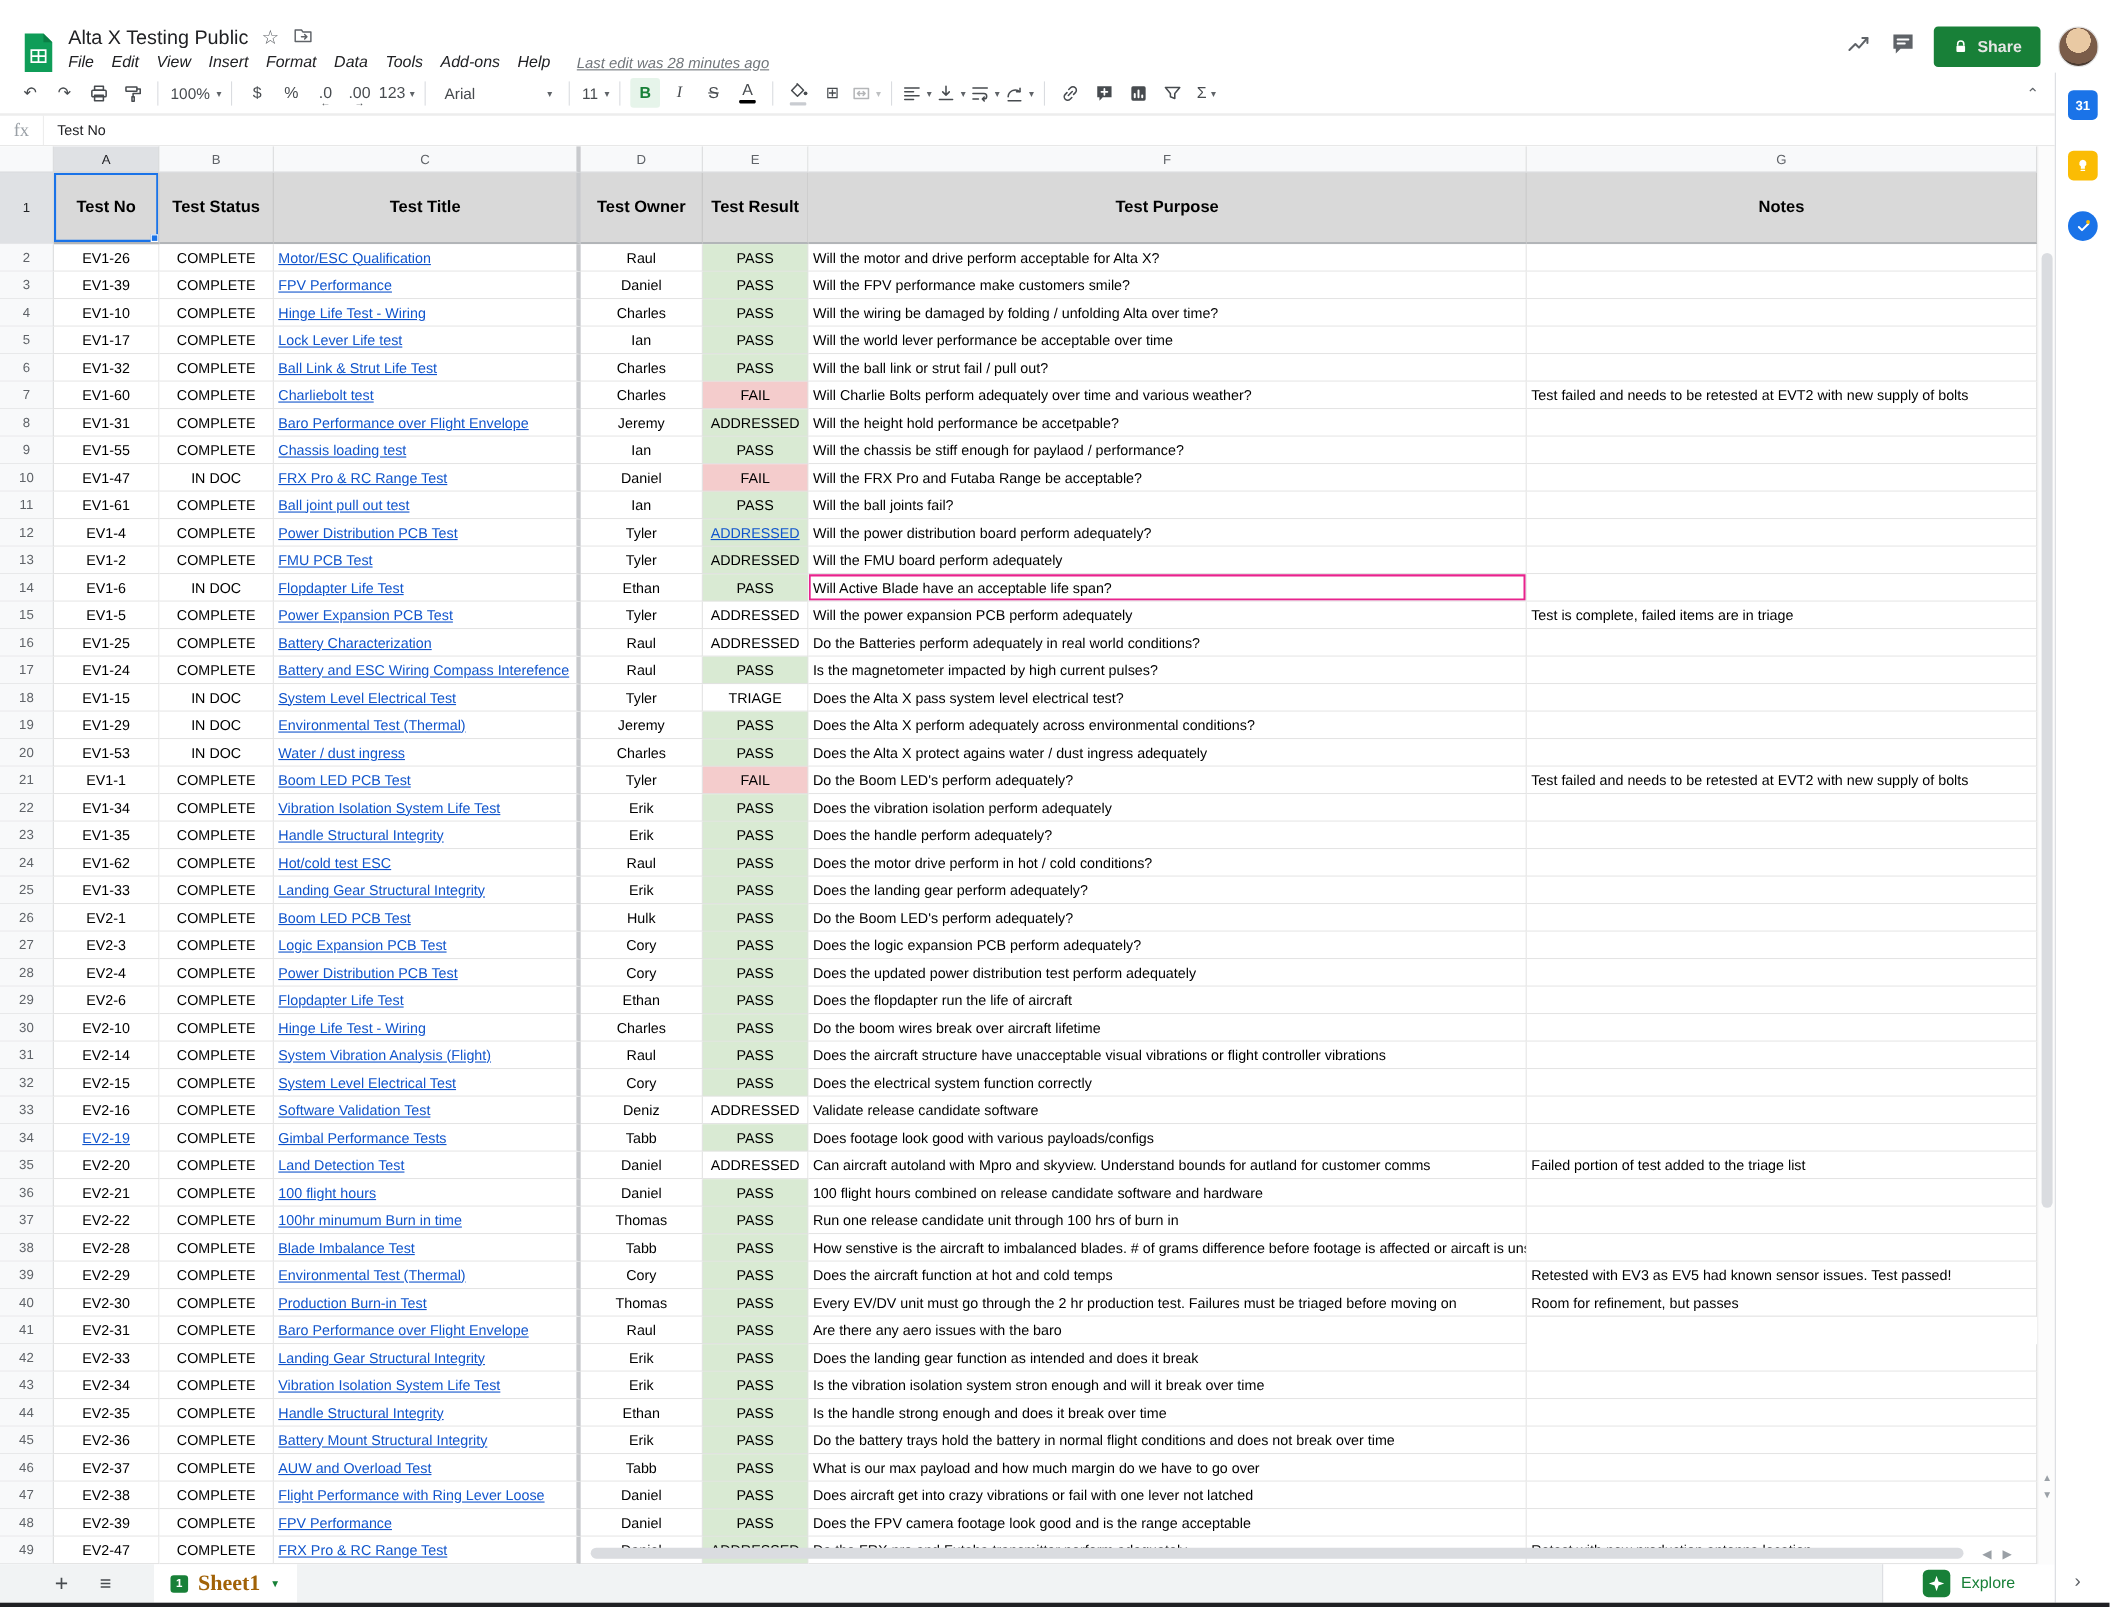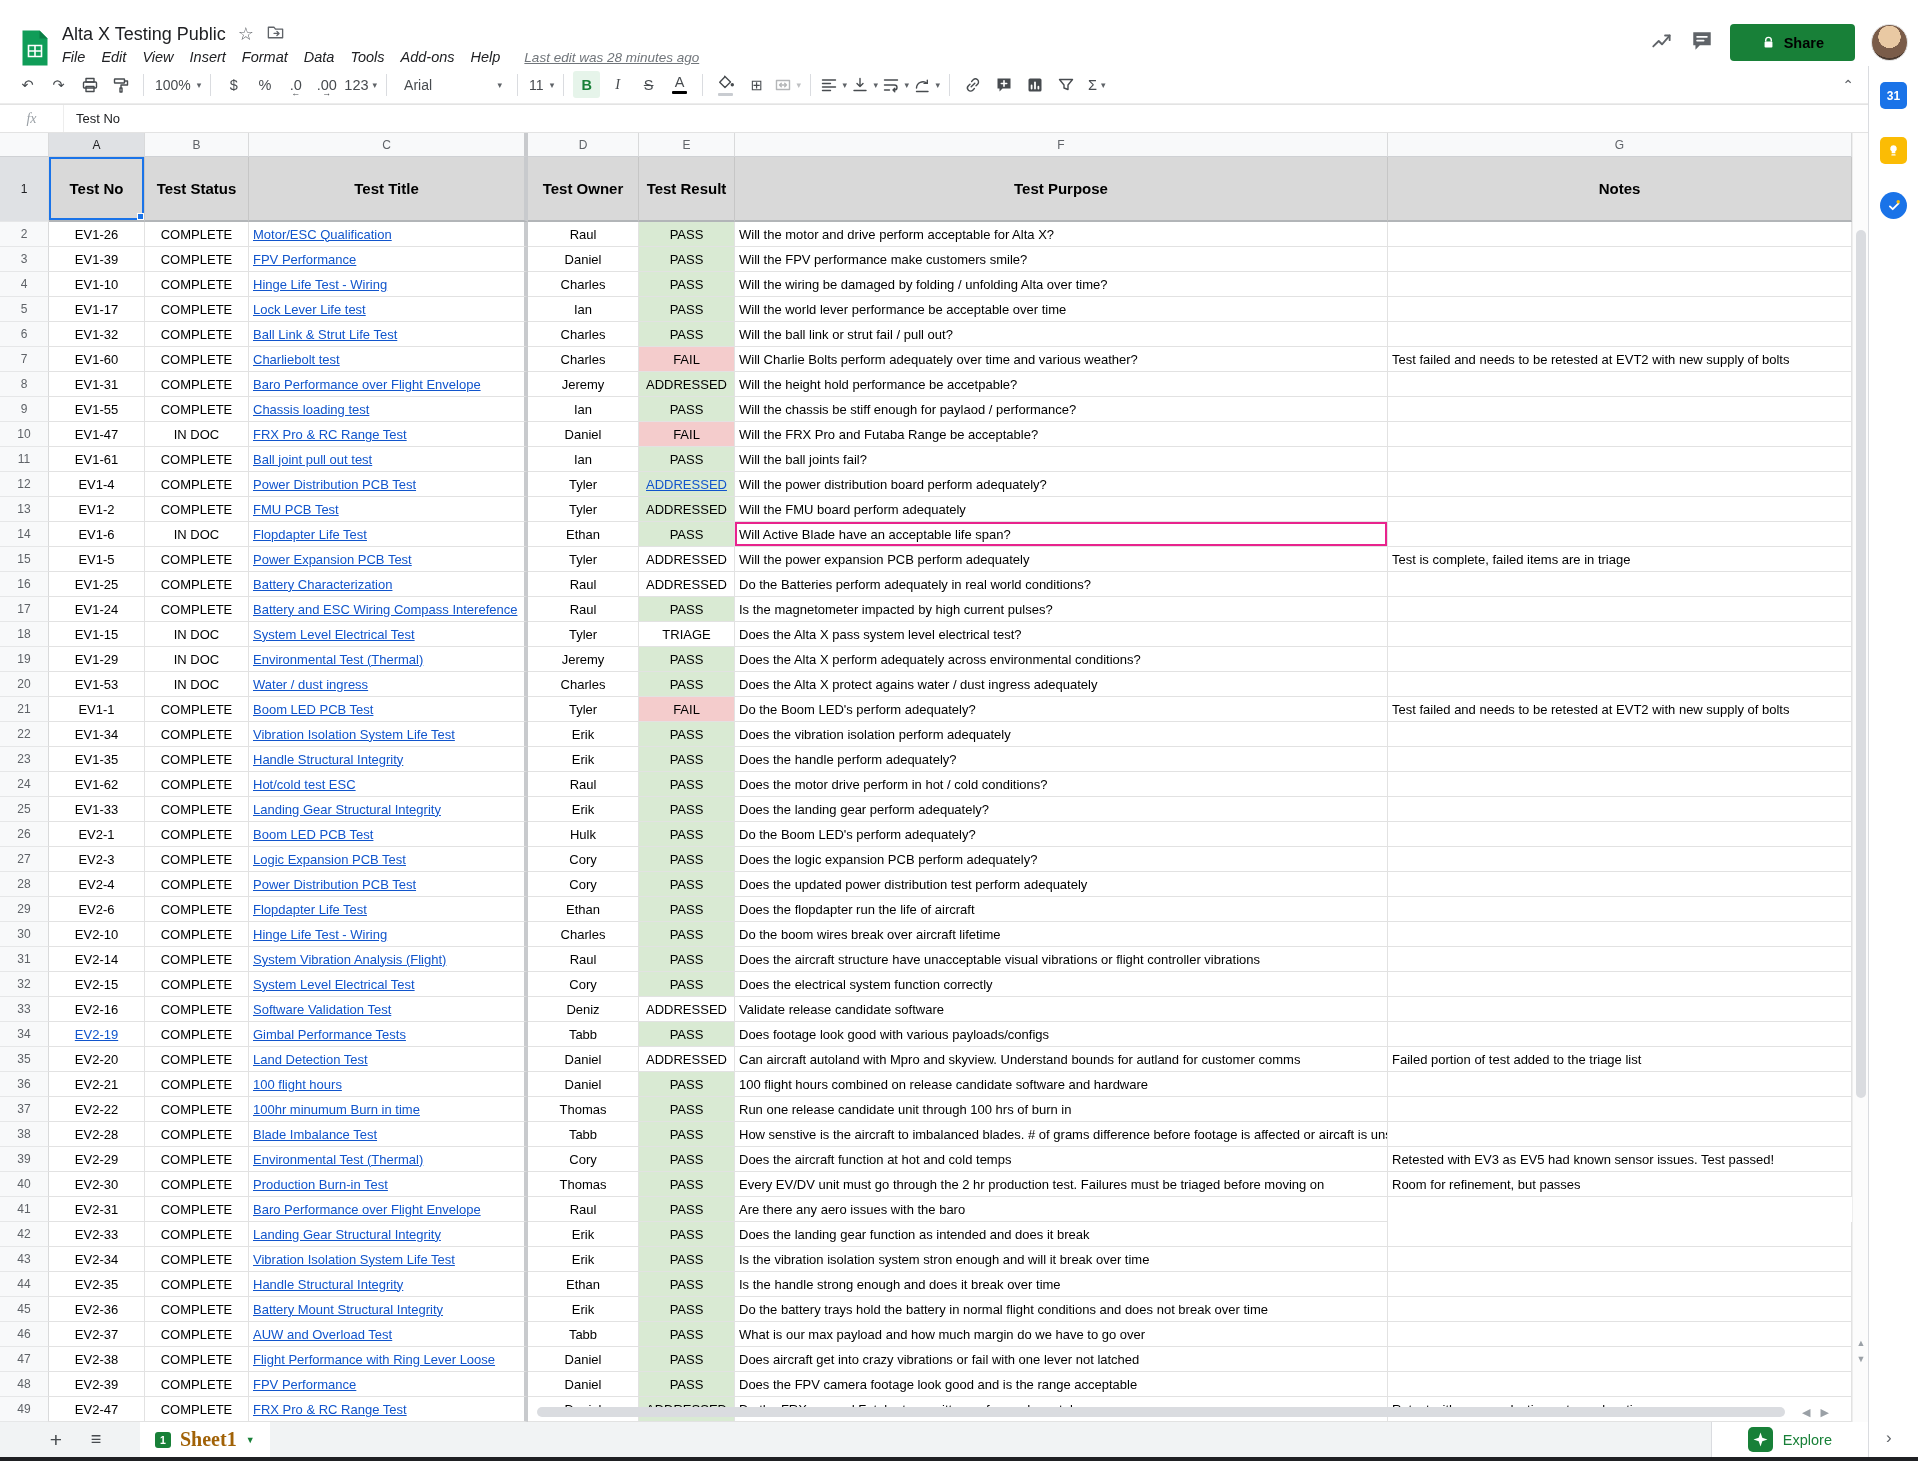--- a/index.html
+++ b/index.html
@@ -10,22 +10,22 @@
   .logo{position:absolute;left:21px;top:13px;width:28px;height:38px;}
   .title-wrap{position:absolute;left:62px;top:5px;display:flex;align-items:center;gap:12px;height:26px;}
   .doc-title{font-size:18px;color:#202124;}
   .top-ico{color:#5f6368;font-size:18px;line-height:1;}
   .top-ico svg{width:19px;height:19px;stroke:#5f6368;fill:none;stroke-width:1.4;stroke-linecap:round;stroke-linejoin:round;}
   .menubar{position:absolute;left:54px;top:29px;display:flex;align-items:center;font-style:italic;}
   .menu-item{font-size:14.5px;color:#202124;padding:4px 8px;border-radius:3px;}
   .last-edit{font-size:13.5px;color:#70757a;text-decoration:underline;margin-left:16px;}
   .topbar-right{position:absolute;right:10px;top:8px;display:flex;align-items:center;gap:16px;}
   .tb-btn svg{width:24px;height:24px;stroke:#5f6368;fill:none;stroke-width:1.7;stroke-linecap:round;stroke-linejoin:round;}
-  .share-btn{display:flex;align-items:center;gap:8px;background:#188038;color:#000000;height:37px;
-             padding:0 31px;border-radius:4px;font-size:14.5px;font-weight:bold;}
+  .share-btn{display:flex;align-items:center;gap:8px;background:#188038;color:#e5e5e5;height:37px;
+             padding:0 17px;border-radius:4px;font-size:14.5px;font-weight:bold;}
   .share-btn svg{width:15px;height:15px;}
   .avatar{width:35px;height:35px;border-radius:50%;border:1px solid #e0e0e0;
           background:radial-gradient(circle at 50% 34%,#e9c9a3 0 38%,#7a5c49 39% 72%,#4a3a30 73% 100%);}
   
   .toolbar{position:absolute;top:66px;left:0;width:1868px;height:38px;display:flex;align-items:center;
            padding-left:12px;box-sizing:border-box;border-bottom:1px solid #ececec;background:#fff;}
   .t-item{height:27px;min-width:27px;display:flex;align-items:center;justify-content:center;
           margin:0 2px;border-radius:3px;color:#474b4f;font-size:14.5px;position:relative;}
   .t-item svg{width:18px;height:18px;stroke:#474b4f;fill:none;stroke-width:1.4;stroke-linecap:round;stroke-linejoin:round;}
   .t-glyph{font-size:14.5px;}
@@ -38,21 +38,21 @@
   .caret{font-size:9px;color:#5f6368;margin-left:4px;}
   .stack{display:flex;flex-direction:column;align-items:center;line-height:1;gap:2px;}
   .underbar{width:15px;height:3px;border-radius:1px;}
   .sub-arrow{position:absolute;bottom:0;font-size:9px;color:#474b4f;line-height:1;}
   .collapse-btn{position:absolute;left:1836px;top:73px;width:24px;height:24px;color:#5f6368;font-size:14px;
                 display:flex;align-items:center;justify-content:center;}
   
   .formula-bar{position:absolute;top:104px;left:0;width:1868px;height:29px;background:#fff;
                border-top:1px solid #e3e3e3;border-bottom:1px solid #e3e3e3;box-sizing:border-box;
                display:flex;align-items:center;}
-  .fx{width:64px;text-align:center;font-style:italic;color:#9aa0a6;font-size:14px;
+  .fx{width:40px;text-align:center;color:#9aa0a6;font-size:17px;
       font-family:"Liberation Serif",serif;border-right:1px solid #ededed;height:100%;
       display:flex;align-items:center;justify-content:center;box-sizing:border-box;}
   .formula-value{padding-left:12px;font-size:13px;color:#202124;}
   
   .grid{position:absolute;top:133px;left:0;width:1852px;height:1289px;overflow:hidden;background:#fff;}
   .letters{display:flex;height:24px;}
   .corner{width:49px;box-sizing:border-box;background:#f8f9fa;border-right:1px solid #d9dadb;border-bottom:1px solid #cfd1d4;}
   .letter-cell{box-sizing:border-box;height:24px;background:#f8f9fa;border-right:1px solid #d9dadb;
                border-bottom:1px solid #cfd1d4;color:#5f6368;font-size:12px;
                display:flex;align-items:center;justify-content:center;}

